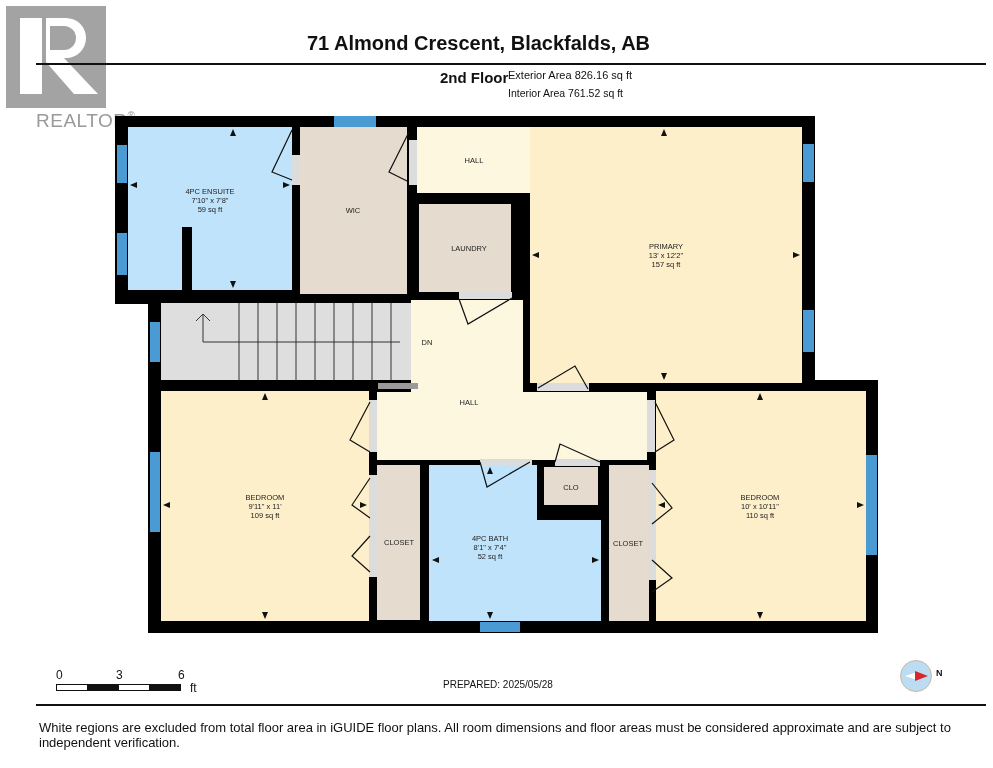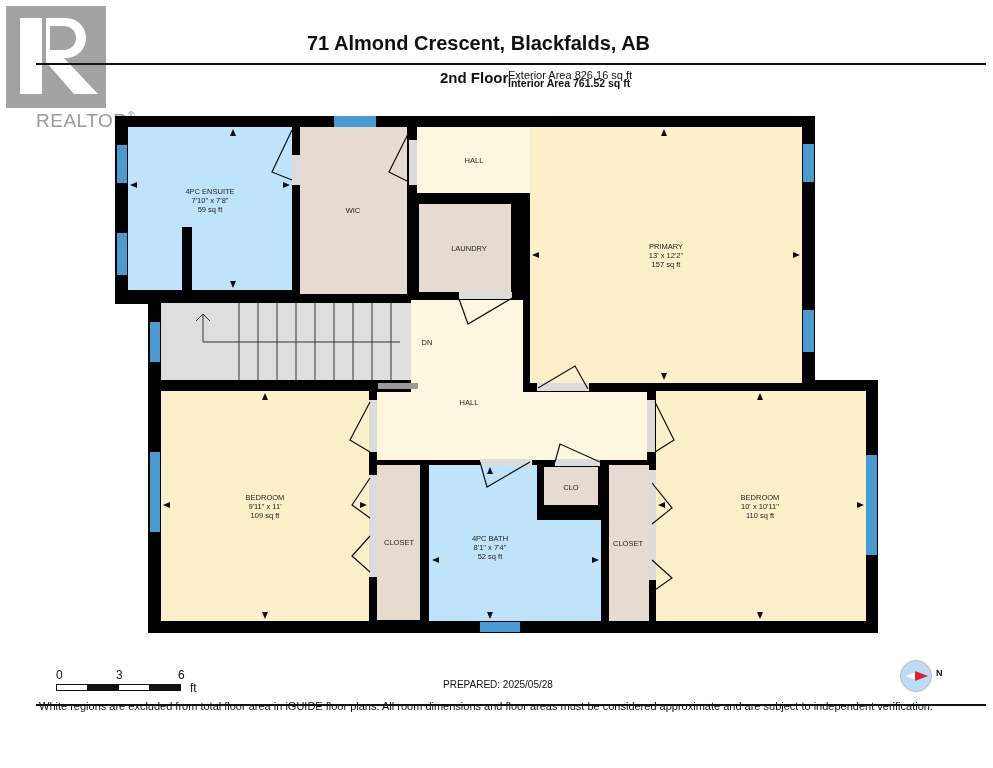--- a/index.html
+++ b/index.html
@@ -4,30 +4,30 @@
 <style>
   html, body { margin:0; padding:0; background:#ffffff; }
   body { width:993px; height:768px; position:relative; overflow:hidden; font-family:"Liberation Sans", sans-serif; color:#111; }
   .logo { position:absolute; left:6px; top:6px; width:100px; height:102px; background:#a3a3a3; }
   .logo-text { position:absolute; left:4px; top:110px; font-size:19px; letter-spacing:0.5px; color:#9a9a9a; font-family:"Liberation Sans", sans-serif;margin-left:32px; }
   .logo-reg { font-size:10px; vertical-align:top; }
   .title { position:absolute; left:0; width:993px; top:32px; text-align:center; font-size:20px; font-weight:bold; margin-left:-18px; }
   .rule-top { position:absolute; left:36px; top:63px; width:950px; height:2px; background:#111; }
   .floor-name { position:absolute; left:440px; top:69px; font-size:15px; font-weight:bold; }
   .ext-area { position:absolute; left:508px; top:69px; font-size:11px; }
-  .int-area { position:absolute; left:508px; top:77px; font-size:10.5px;font-weight:bold; }
+  .int-area { position:absolute; left:508px; top:87px; font-size:10.5px; }
   svg.plan { position:absolute; left:0; top:0; }
   .room-label { font-family:"Liberation Sans", sans-serif; font-size:7.5px; fill:#222; text-anchor:middle; }
   .scale { position:absolute; left:56px; top:668px; }
   .scale-tick { position:absolute; top:0; font-size:12px; }
   .scale-bar { position:absolute; top:16px; height:5px; border:1px solid #111; }
   .scale-unit { position:absolute; left:134px; top:13px; font-size:12px;text-align:right; }
   .prepared { position:absolute; left:443px; top:679px; font-size:10px; }
   .rule-bottom { position:absolute; left:36px; top:704px; width:950px; height:2px; background:#111; }
-  .disclaimer { position:absolute; left:39px; top:700px; font-size:11px; }
+  .disclaimer { position:absolute; left:39px; top:720px; font-size:13px; }
   .compass { position:absolute; left:900px; top:660px; width:30px; height:30px; border-radius:50%; border:1px solid #c8b8a8; background:#bcdcf4; }
   .compass-n { position:absolute; left:936px; top:668px; font-size:9px; font-weight:bold; }
 </style>
 </head>
 <body>
 
 <div class="logo">
   <svg width="100" height="102" viewBox="0 0 100 102">
     <rect x="14" y="12" width="22" height="76" fill="#fff"></rect>
     <path d="M40 12 H60 a20 20 0 0 1 0 40 H58 L92 88 H68 L40 56 Z" fill="#fff"></path>

